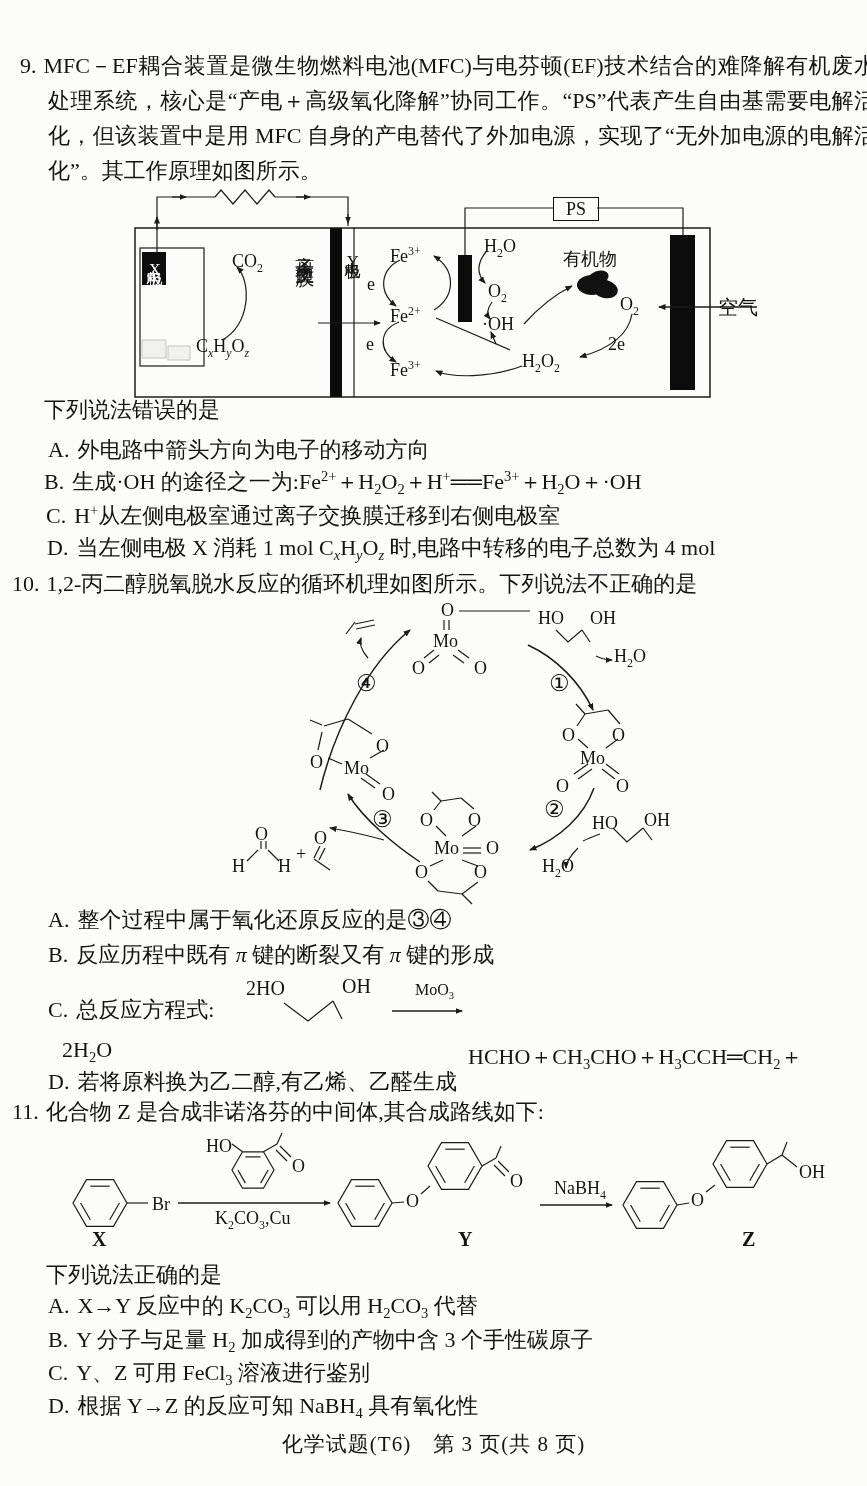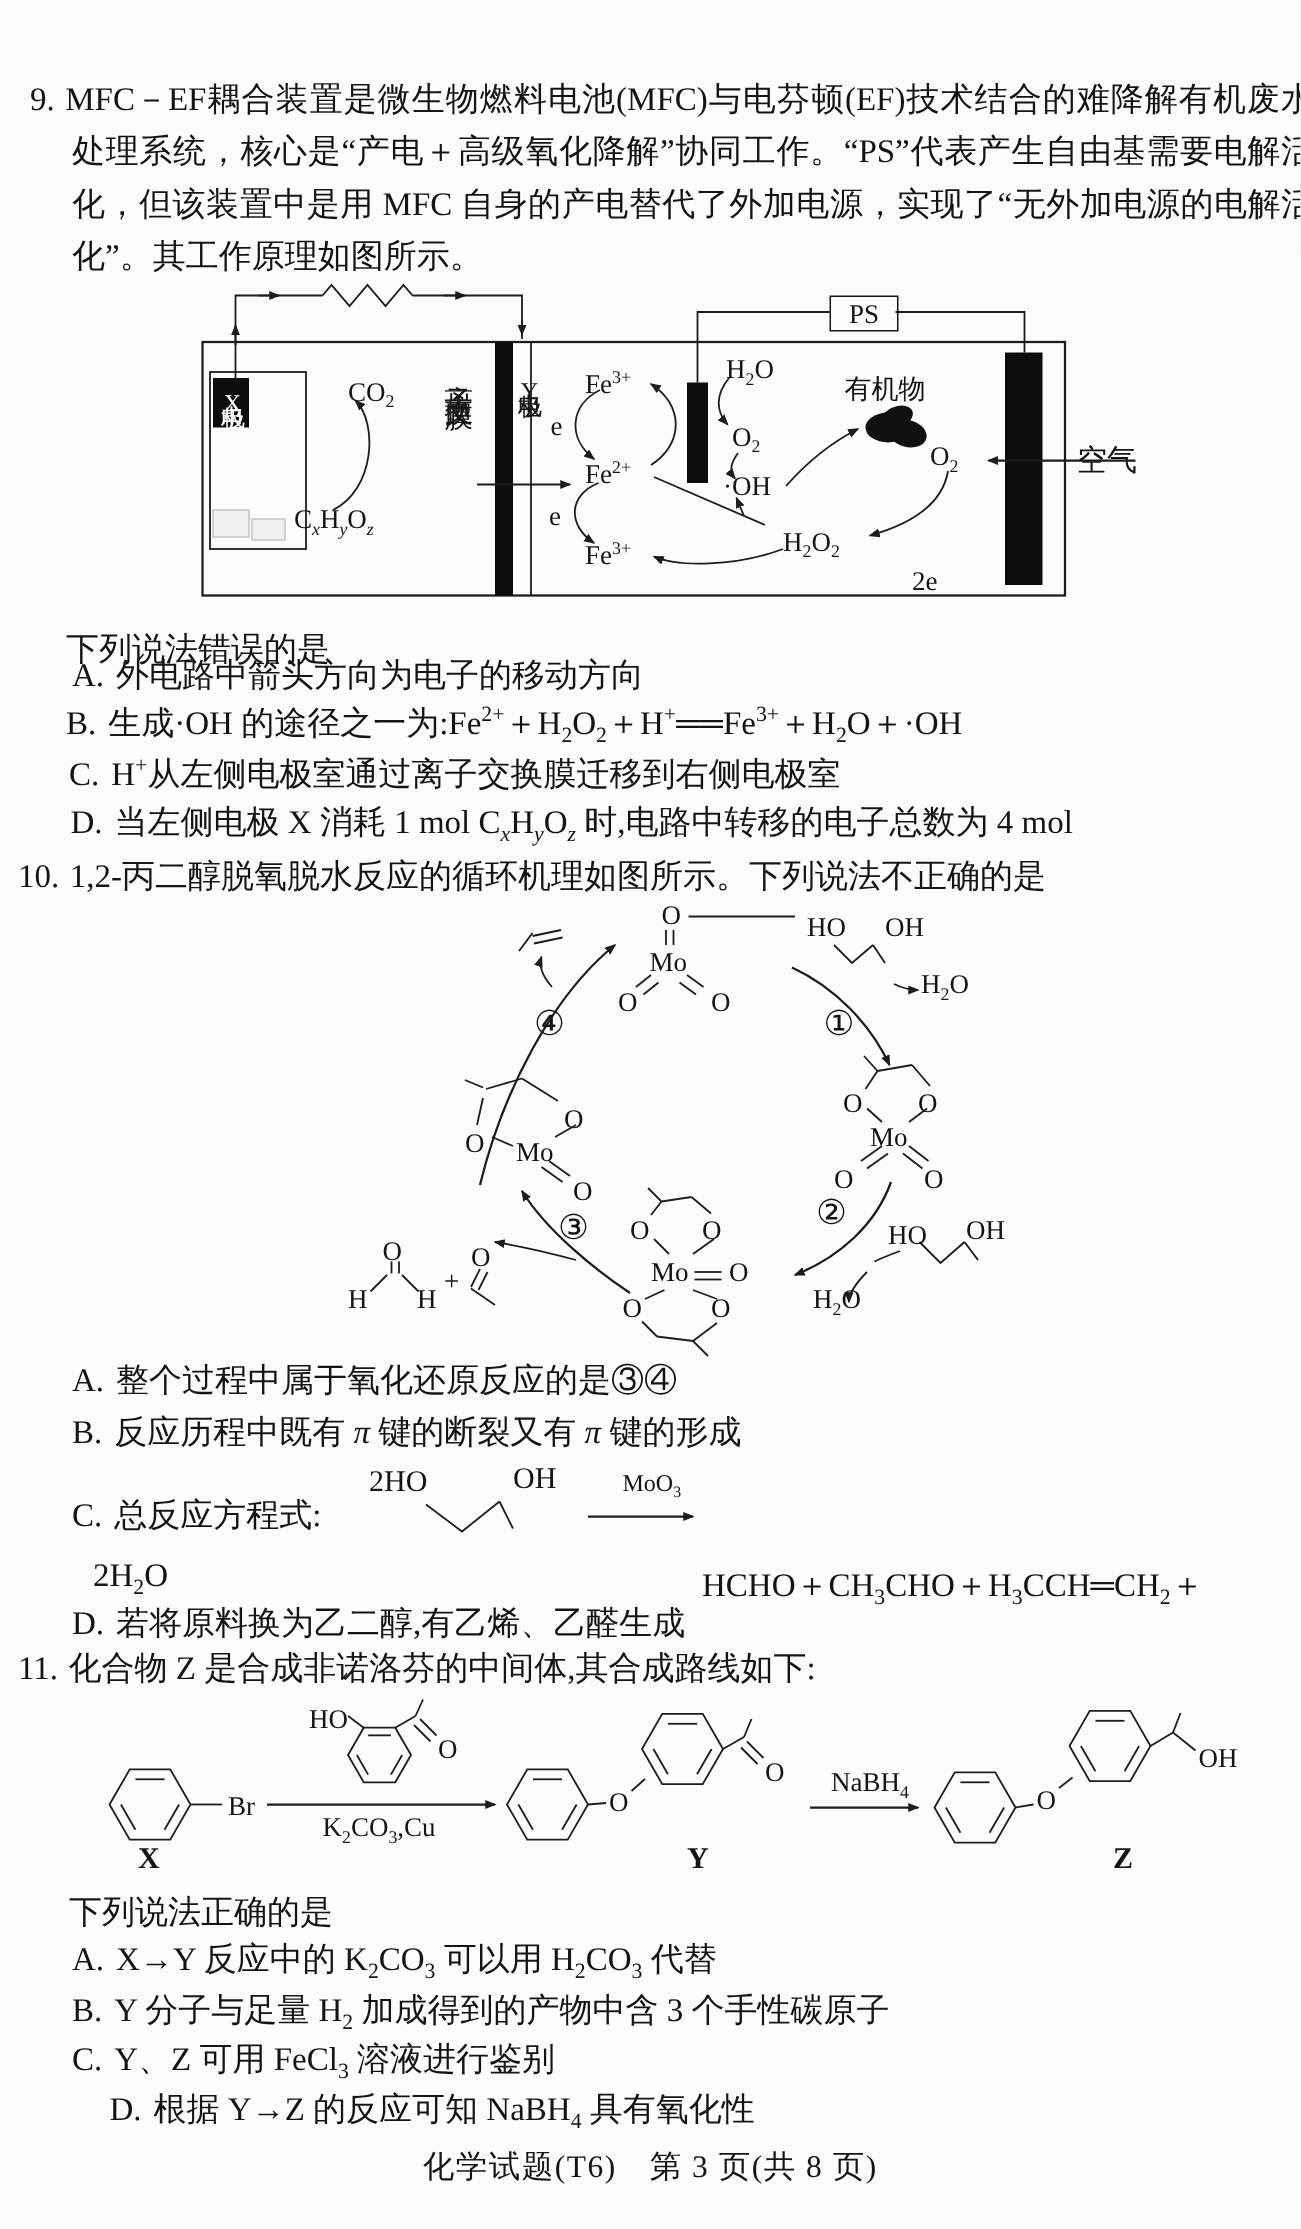--- a/index.html
+++ b/index.html
@@ -95,25 +95,25 @@
   <div class="lbl" style="left:390px;top:246px;">Fe<sup>3+</sup></div>
   <div class="lbl" style="left:390px;top:306px;">Fe<sup>2+</sup></div>
   <div class="lbl" style="left:390px;top:360px;">Fe<sup>3+</sup></div>
   <div class="lbl" style="left:367px;top:274px;">e</div>
   <div class="lbl" style="left:366px;top:334px;">e</div>
   <div class="lbl" style="left:484px;top:236px;">H<sub>2</sub>O</div>
   <div class="lbl" style="left:488px;top:281px;">O<sub>2</sub></div>
   <div class="lbl" style="left:482px;top:314px;">·OH</div>
   <div class="lbl" style="left:563px;top:249px;">有机物</div>
   <div class="lbl" style="left:620px;top:294px;">O<sub>2</sub></div>
-  <div class="lbl" style="left:608px;top:334px;margin-top:43px;">2e</div>
+  <div class="lbl" style="left:608px;top:334px;">2e</div>
   <div class="lbl" style="left:522px;top:351px;">H<sub>2</sub>O<sub>2</sub></div>
   <div class="lbl big" style="left:718px;top:296px;">空气</div>
 
-  <div class="abs txt" style="left:44px;top:419px;">下列说法错误的是</div>
+  <div class="abs txt" style="left:44px;top:396px;">下列说法错误的是</div>
   <div class="abs opt" style="left:48px;top:436px;"><span class="olabel">A.</span><span>外电路中箭头方向为电子的移动方向</span></div>
   <div class="abs opt" style="left:44px;top:468px;"><span class="olabel">B.</span><span>生成·OH 的途径之一为:Fe<sup>2+</sup>＋H<sub>2</sub>O<sub>2</sub>＋H<sup>+</sup>══Fe<sup>3+</sup>＋H<sub>2</sub>O＋·OH</span></div>
   <div class="abs opt" style="left:46px;top:502px;"><span class="olabel">C.</span><span>H<sup>+</sup>从左侧电极室通过离子交换膜迁移到右侧电极室</span></div>
   <div class="abs opt" style="left:47px;top:534px;"><span class="olabel">D.</span><span>当左侧电极 X 消耗 1 mol C<sub><i>x</i></sub>H<sub><i>y</i></sub>O<sub><i>z</i></sub> 时,电路中转移的电子总数为 4 mol</span></div>
 
   <div class="abs txt" style="left:12px;top:570px;"><span class="qnum">10.</span><span>1,2-丙二醇脱氧脱水反应的循环机理如图所示。下列说法不正确的是</span></div>
 
   <svg class="layer" style="top:598px;" width="867" height="312" viewBox="0 0 867 312">
     <defs>
       <marker id="ah10" markerWidth="9" markerHeight="8" refX="6.5" refY="3" orient="auto" markerUnits="userSpaceOnUse">
@@ -343,17 +343,17 @@
   <div class="lbl" style="left:691px;top:1190px;">O</div>
   <div class="lbl" style="left:799px;top:1162px;">OH</div>
   <div class="lbl serlbl" style="left:92px;top:1228px;">X</div>
   <div class="lbl serlbl" style="left:458px;top:1228px;">Y</div>
   <div class="lbl serlbl" style="left:742px;top:1228px;">Z</div>
 
   <div class="abs txt" style="left:46px;top:1261px;">下列说法正确的是</div>
   <div class="abs opt" style="left:48px;top:1292px;"><span class="olabel">A.</span><span>X→Y 反应中的 K<sub>2</sub>CO<sub>3</sub> 可以用 H<sub>2</sub>CO<sub>3</sub> 代替</span></div>
   <div class="abs opt" style="left:48px;top:1326px;"><span class="olabel">B.</span><span>Y 分子与足量 H<sub>2</sub> 加成得到的产物中含 3 个手性碳原子</span></div>
   <div class="abs opt" style="left:48px;top:1359px;font-family:Liberation Serif, serif;"><span class="olabel">C.</span><span>Y、Z 可用 FeCl<sub>3</sub> 溶液进行鉴别</span></div>
-  <div class="abs opt" style="left:48px;top:1392px;margin-left:25px;"><span class="olabel">D.</span><span>根据 Y→Z 的反应可知 NaBH<sub>4</sub> 具有氧化性</span></div>
+  <div class="abs opt" style="left:48px;top:1392px;"><span class="olabel">D.</span><span>根据 Y→Z 的反应可知 NaBH<sub>4</sub> 具有氧化性</span></div>
 
   <div class="abs footer" style="left:0px;top:1430px;">化学试题(T6)　第 3 页(共 8 页)</div>
 
 </div>
 
 </body></html>

